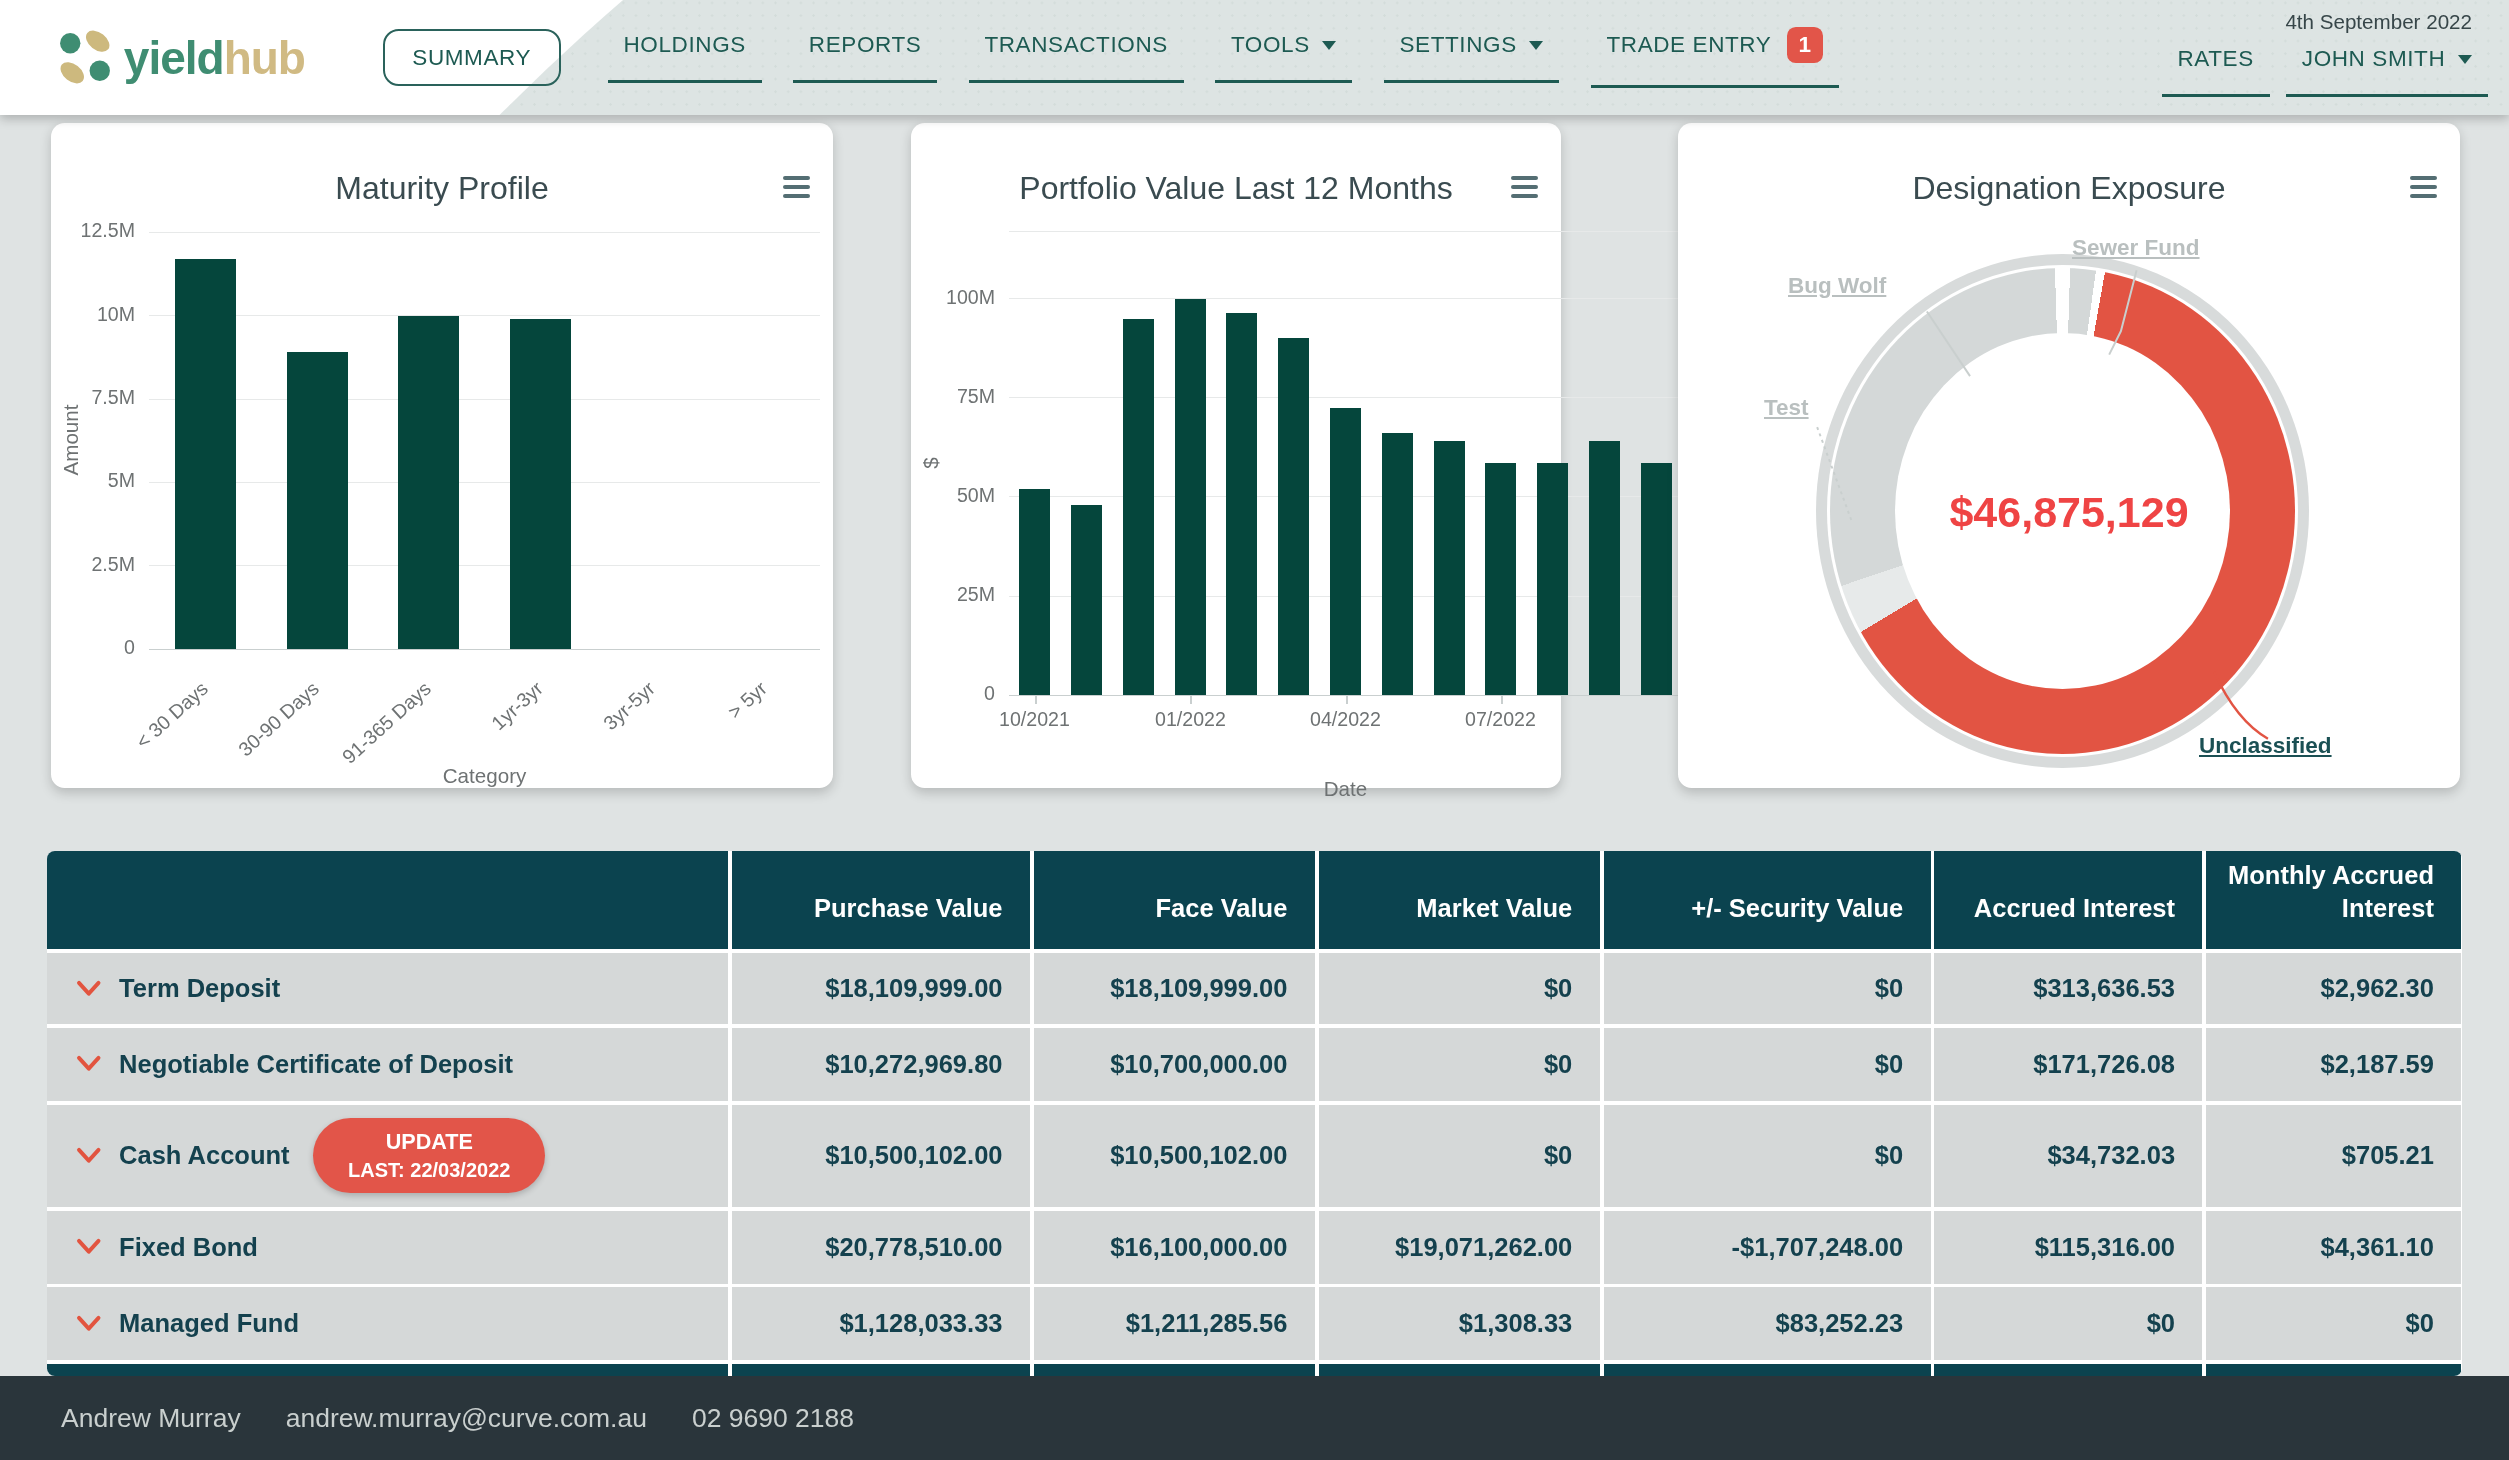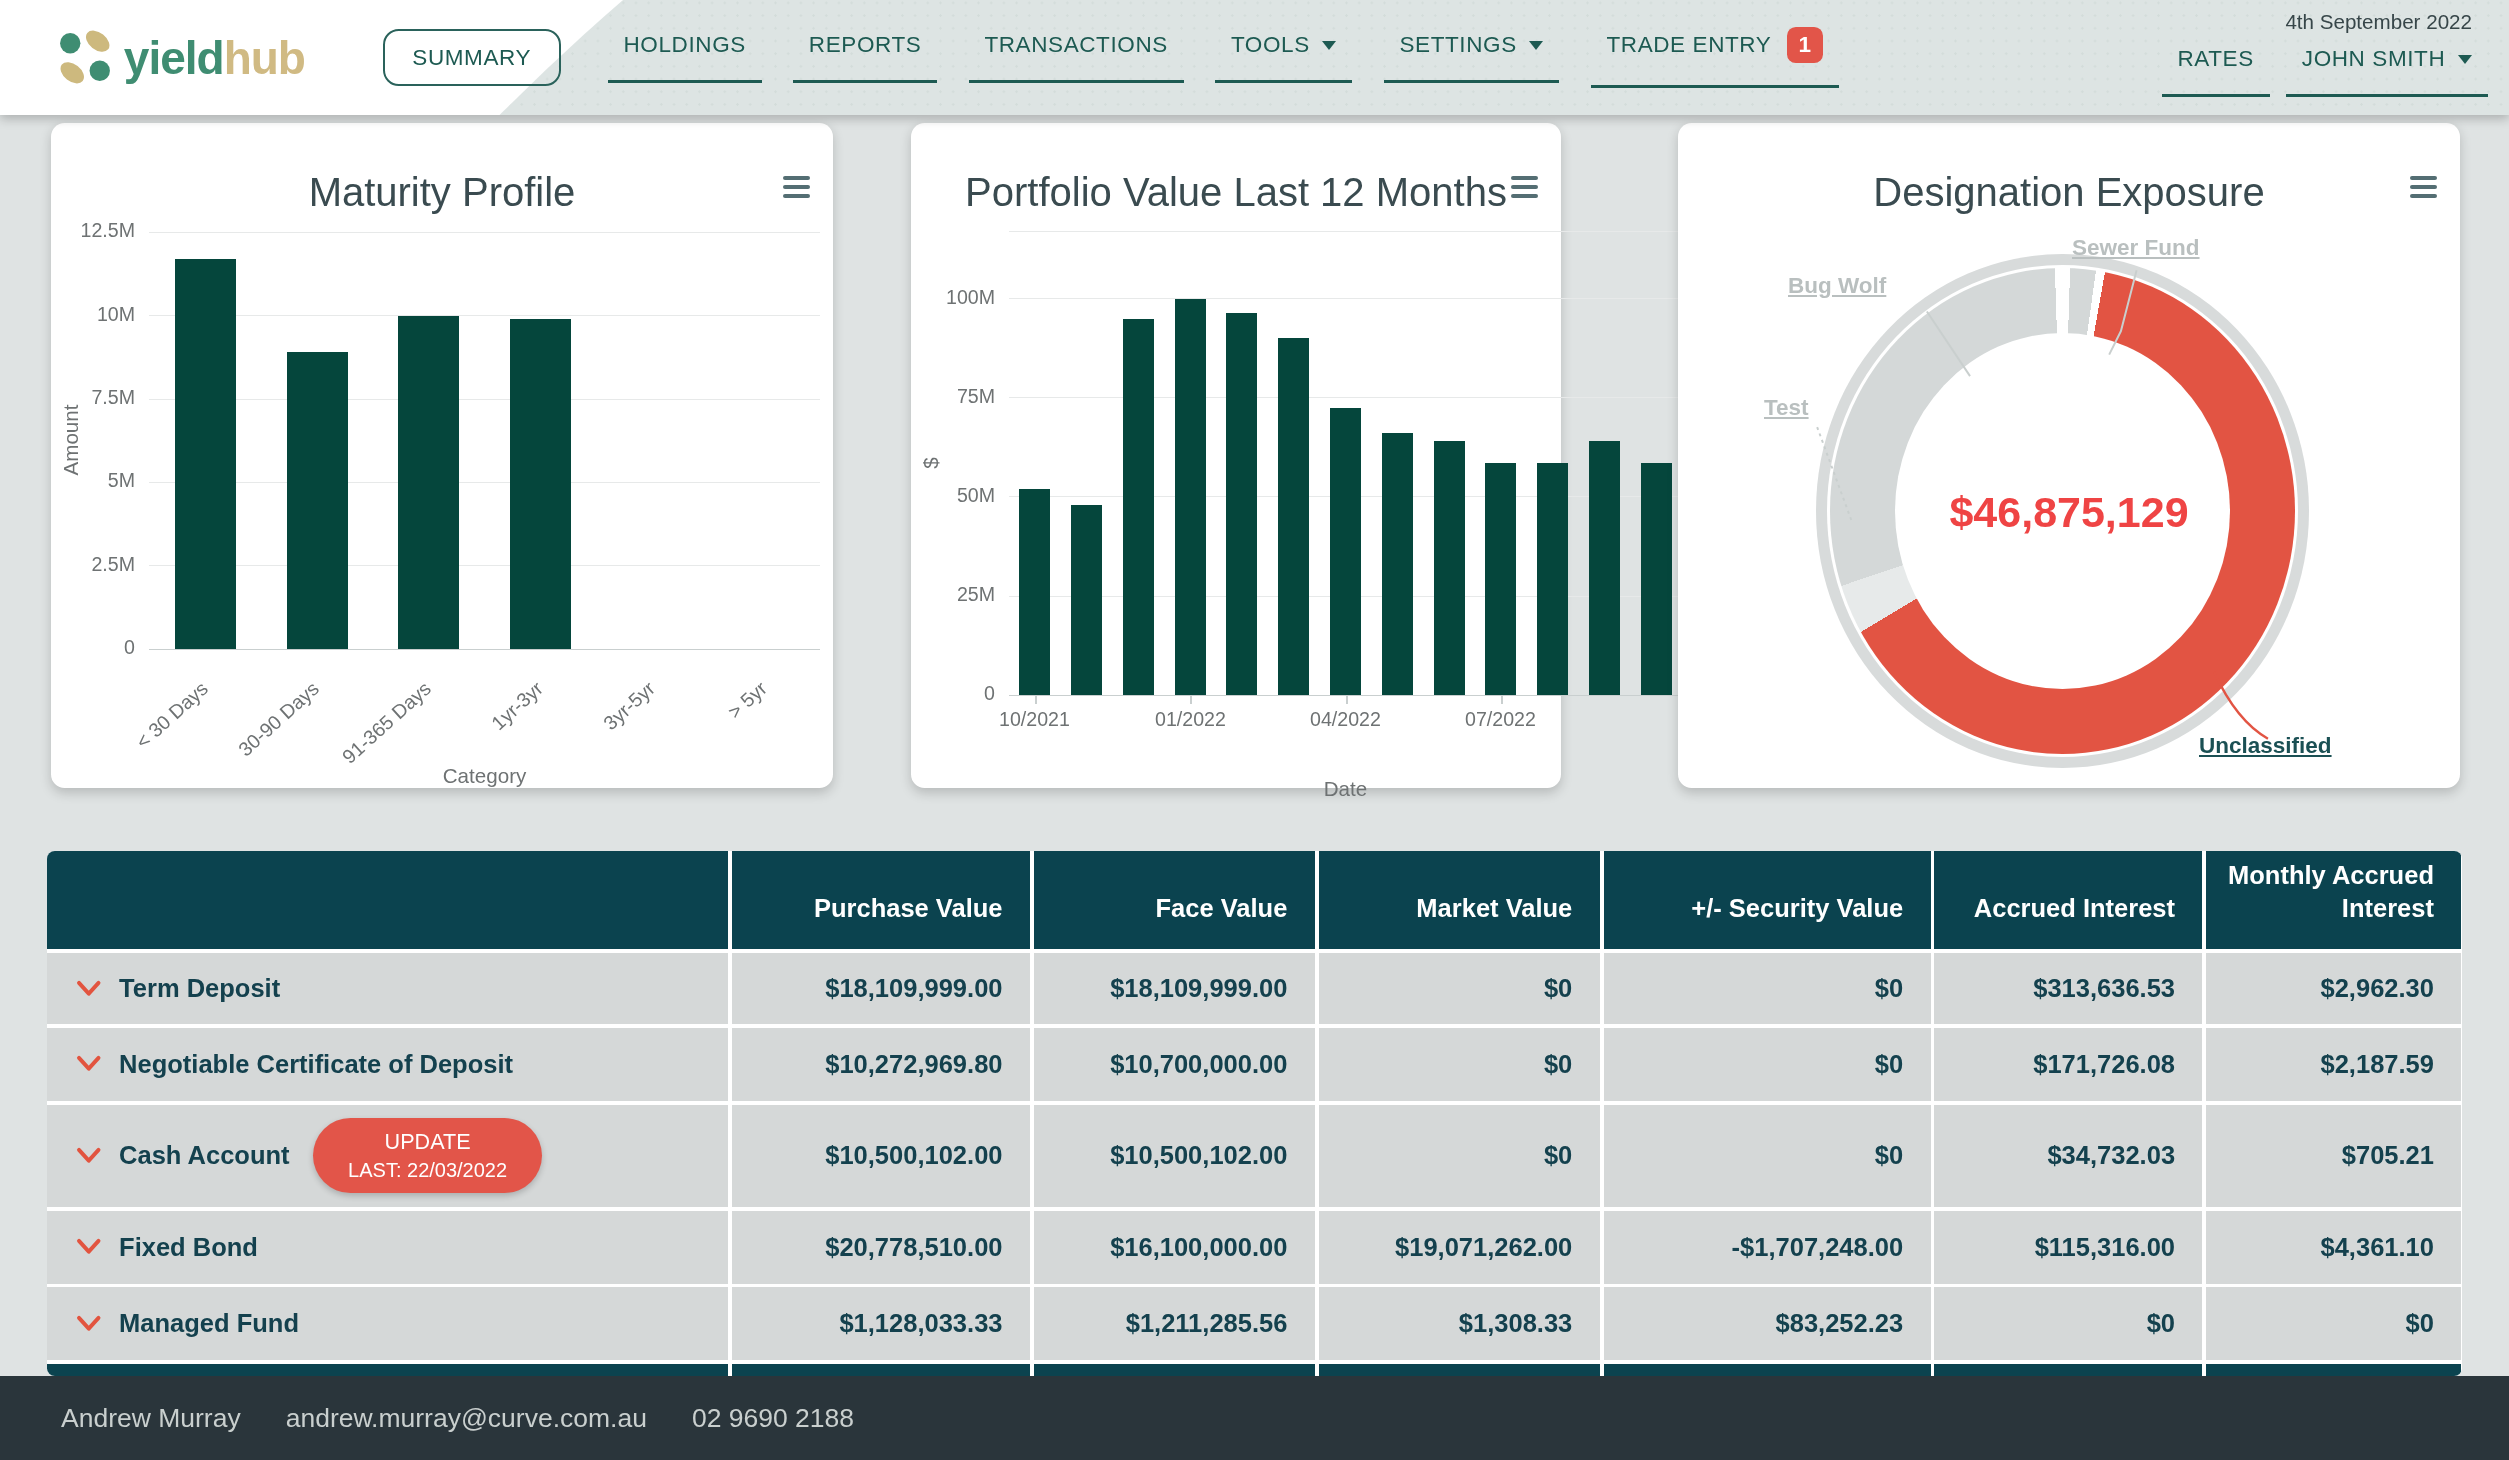--- a/index.html
+++ b/index.html
@@ -61,21 +61,21 @@
   
   .card {
     position:absolute; top:123px; height:665px; background:#fff;
     border-radius:13.7px; box-shadow:0 4.9px 11.8px rgba(0,0,0,.18);
   }
   #card-maturity { left:51px; width:782px; }
   #card-portfolio { left:911px; width:650px;padding-left:24px; }
   #card-designation { left:1678px; width:782px; }
   .card-title {
     position:absolute; left:0; right:0; top:47px; text-align:center;
-    font-size:40px; color:#3a4b50; font-weight:500;
+    font-size:32px; color:#3a4b50; font-weight:500;
   }
   .hamburger { position:absolute; right:23.5px; top:53px; cursor:pointer; }
   .hamburger div { width:26.5px; height:4.4px; background:#546e73; border-radius:2px; margin-bottom:4.4px; }
   
   .plot { position:absolute; }
   .gridline { position:absolute; left:0; right:0; height:1px; background:#e7e9e9; }
   .axisline { background:#c9cfcf; }
   .ytick {
     position:absolute; left:-98px; width:84px; text-align:right;
     font-size:19.6px; color:#6e7273;
@@ -119,21 +119,21 @@
   .td {
     background:#d5d8d8; color:#14414e; font-size:25.5px; font-weight:700;
     display:flex; align-items:center; justify-content:flex-end;
     padding:0 27.4px; white-space:nowrap;
   }
   .td-label { justify-content:flex-start; padding-left:29px; }
   .td-total { background:#0b434f; }
   .chev { margin-right:17.6px; flex:0 0 auto; cursor:pointer; }
   .pill {
     margin-left:23.5px; background:#e25549; color:#fff; border-radius:39px;
-    padding:11px 35px; text-align:center; font-weight:400; cursor:pointer;
+    padding:11px 35px; text-align:center; font-weight:700; cursor:pointer;
     box-shadow:0 2.9px 5.9px rgba(0,0,0,.2);
   }
   .pill .l1 { font-size:21.6px; }
   .pill .l2 { font-size:20px; margin-top:3.9px; }
   
   .footer {
     position:absolute; left:0; bottom:0; width:2509px; height:84px;
     background:#2a353b; display:flex; align-items:center; gap:45px;
     padding-left:61px; color:#c9cfce; font-size:26.5px;
   }

